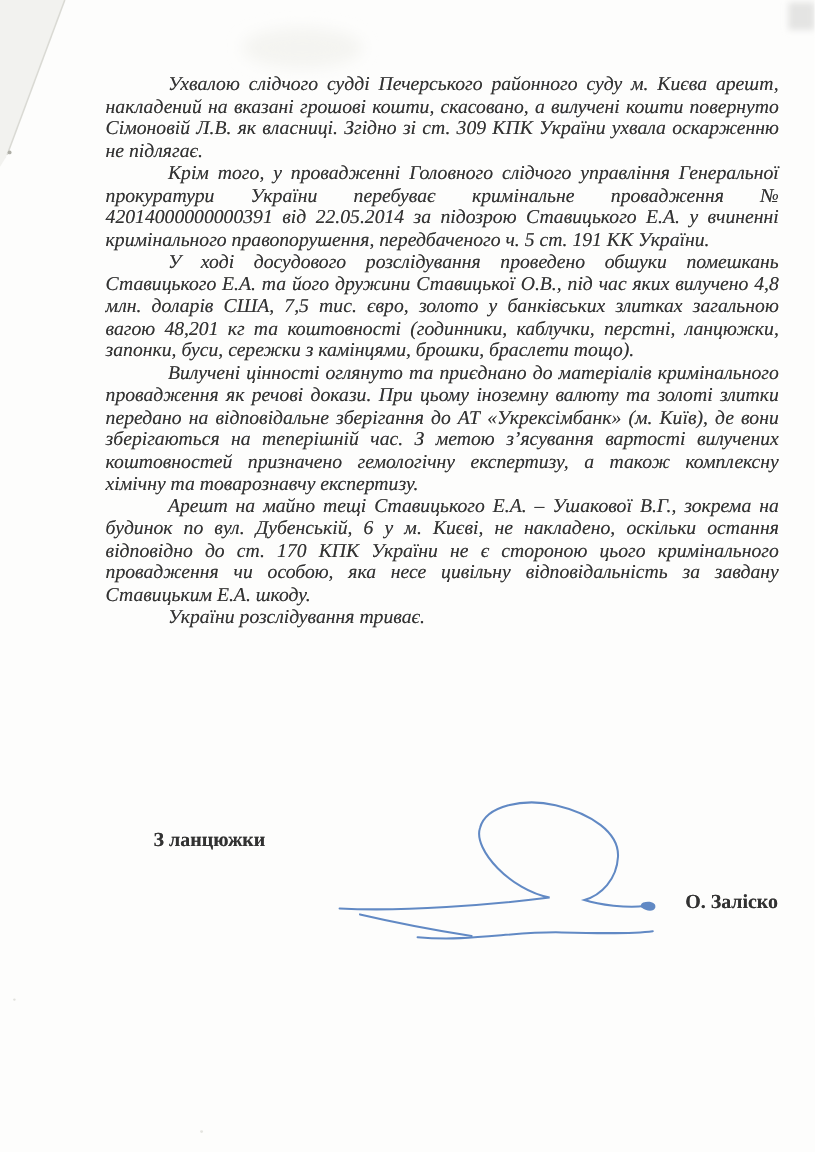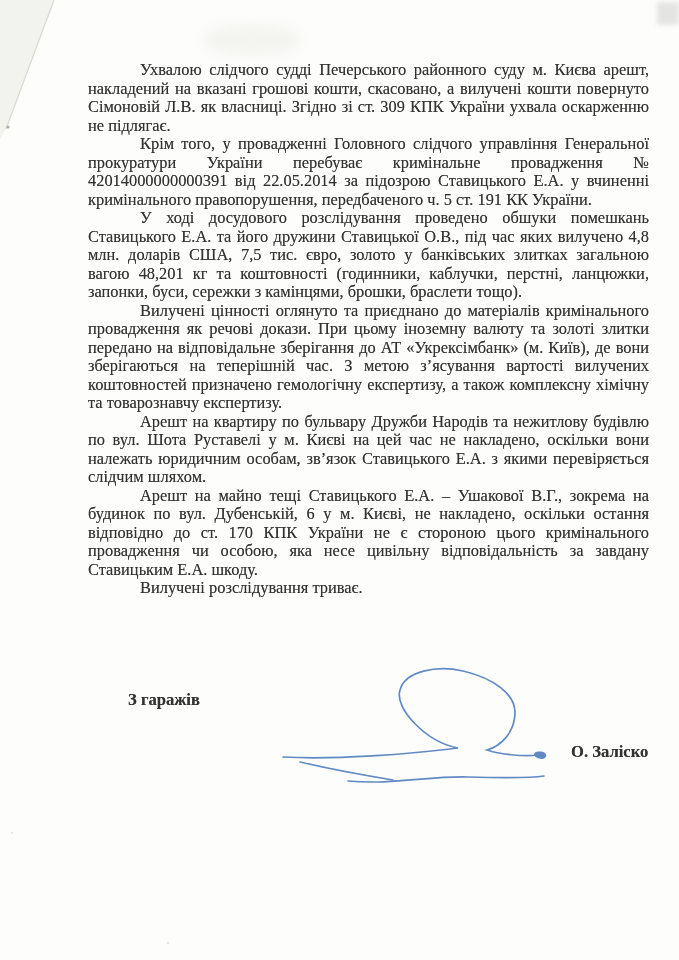--- a/index.html
+++ b/index.html
@@ -19,21 +19,21 @@
   .artifacts,.signature{
     position:absolute;left:0;top:0;width:679px;height:960px;
     pointer-events:none;
   }
   .body-text{
     position:absolute;left:88px;top:61px;width:561px;
     font-size:16.4px;line-height:18.5px;
     text-align:justify;
     text-shadow:0 0 .55px rgba(50,50,50,.55);
   }
-  .body-text p{margin:0;text-indent:52px;}
+  .body-text p{margin:0;text-indent:52px;font-style:italic;}
   .closing{
     position:absolute;left:128px;top:690px;
     font-size:16.6px;font-weight:bold;
     text-shadow:0 0 .55px rgba(50,50,50,.6);
   }
   .signer-title{
     position:absolute;left:88px;top:726px;
     font-size:16.6px;font-weight:bold;line-height:18.5px;
     text-shadow:0 0 .55px rgba(50,50,50,.6);
   }
@@ -71,26 +71,25 @@
     </g>
     <circle cx="12" cy="833" r="1" fill="#e1e1dd"></circle>
     <circle cx="168" cy="943" r="1.2" fill="#e4e4e0"></circle>
   </svg>
 
   <div class="body-text">
     <p>Ухвалою слідчого судді Печерського районного суду м. Києва арешт, накладений на вказані грошові кошти, скасовано, а вилучені кошти повернуто Сімоновій Л.В. як власниці. Згідно зі ст. 309 КПК України ухвала оскарженню не підлягає.</p>
     <p>Крім того, у провадженні Головного слідчого управління Генеральної прокуратури України перебуває кримінальне провадження № 42014000000000391 від 22.05.2014 за підозрою Ставицького Е.А. у вчиненні кримінального правопорушення, передбаченого ч. 5 ст. 191 КК України.</p>
     <p>У ході досудового розслідування проведено обшуки помешкань Ставицького Е.А. та його дружини Ставицької О.В., під час яких вилучено 4,8 млн. доларів США, 7,5 тис. євро, золото у банківських злитках загальною вагою 48,201 кг та коштовності (годинники, каблучки, перстні, ланцюжки, запонки, буси, сережки з камінцями, брошки, браслети тощо).</p>
     <p>Вилучені цінності оглянуто та приєднано до матеріалів кримінального провадження як речові докази. При цьому іноземну валюту та золоті злитки передано на відповідальне зберігання до АТ «Укрексімбанк» (м. Київ), де вони зберігаються на теперішній час. З метою з’ясування вартості вилучених коштовностей призначено гемологічну експертизу, а також комплексну хімічну та товарознавчу експертизу.</p>
-    <p>Арешт на квартиру по бульвару Дружби Народів та нежитлову будівлю по вул. Шота Руставелі у м. Києві на цей час не накладено, оскільки вони належать юридичним особам, зв’язок Ставицького Е.А. з якими перевіряється слідчим шляхом.</p>
     <p>Арешт на майно тещі Ставицького Е.А. – Ушакової В.Г., зокрема на будинок по вул. Дубенській, 6 у м. Києві, не накладено, оскільки остання відповідно до ст. 170 КПК України не є стороною цього кримінального провадження чи особою, яка несе цивільну відповідальність за завдану Ставицьким Е.А. шкоду.</p>
-    <p>Вилучені розслідування триває.</p>
+    <p>України розслідування триває.</p>
   </div>
 
-  <div class="closing">З гаражів</div>
+  <div class="closing">З ланцюжки</div>
 
 
   <svg class="signature" viewBox="0 0 679 960" xmlns="http://www.w3.org/2000/svg" aria-hidden="true">
     <g stroke="var(--ink)" stroke-width="1.7" fill="none" stroke-linecap="round">
       <path d="M283,757 C335,760 410,754 458,748
                C426,742 394,708 400,690
                C405,671 437,665 463,671
                C493,678 516,694 515,714
                C514,733 501,746 487,750
                C499,754 523,757 537,755"></path>

